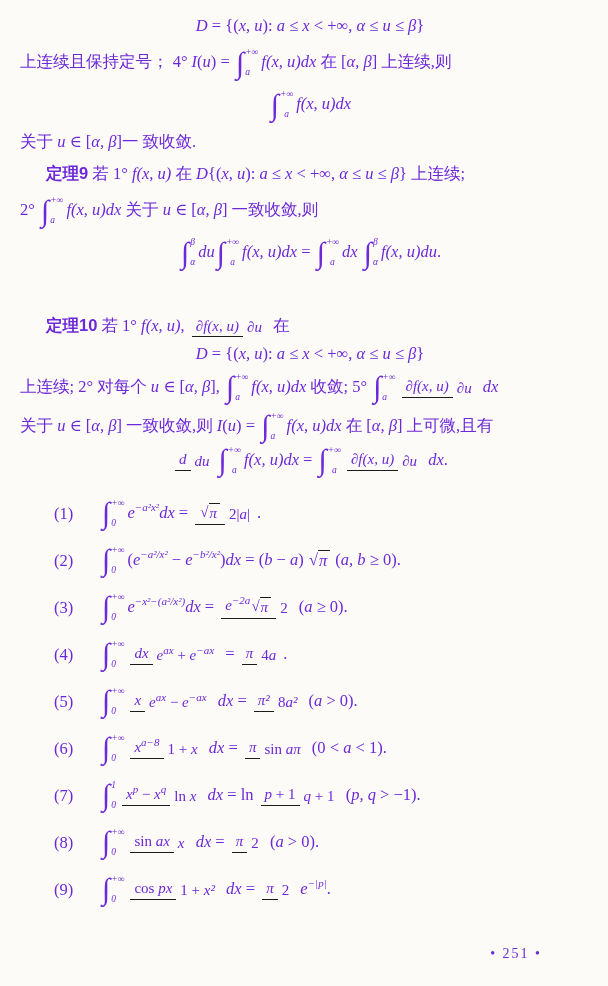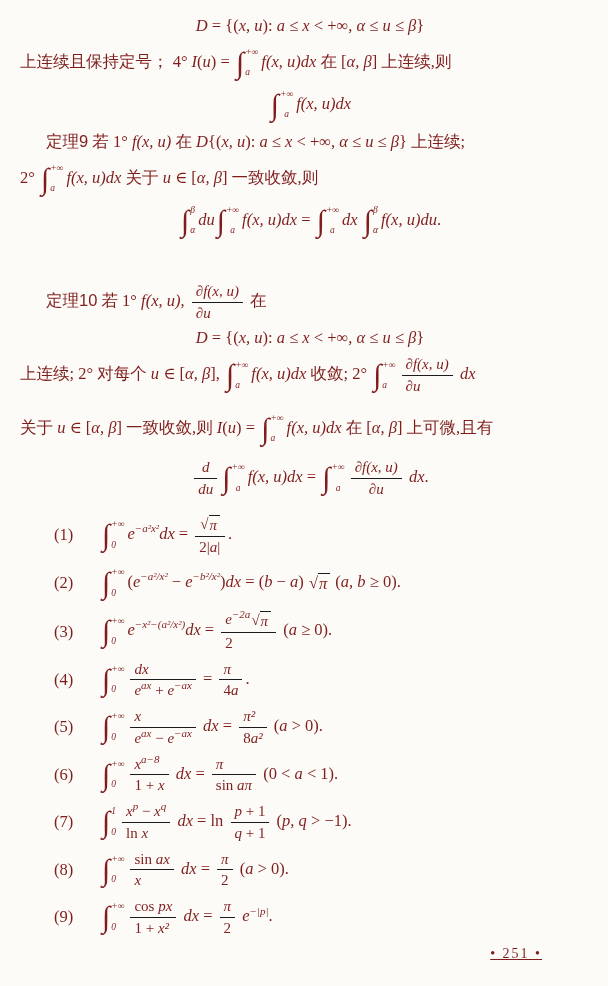--- a/index.html
+++ b/index.html
@@ -1,45 +1,45 @@
 <!DOCTYPE html>
 <html><head>
 <meta charset="utf-8">
 <style>
   * { box-sizing: border-box; margin: 0; padding: 0; }
   html,body { background:#9a9a9a; }
   body { font-family:"Liberation Serif","DejaVu Serif",serif; }
   .page {
     width:608px; height:986px; margin:0 auto; position:relative;
-    background:#fcfbf7; color:#7f1d1d; overflow:hidden;
+    background:#fcfbf7; color:#6d28d9; overflow:hidden;
     padding:14px 8px 8px 20px;
   }
   .mline { font-size:16.5px; line-height:1.45; margin-bottom:8px; }
   .center { text-align:center; }
   .indent { padding-left:26px; }
   .mi { font-style:italic; }
-  .mb { font-weight:normal; font-family:"Liberation Sans","DejaVu Sans",sans-serif;text-align:center; }
+  .mb { font-weight:bold; font-family:"Liberation Sans","DejaVu Sans",sans-serif;text-align:center; }
   sup { font-size:11px; line-height:0; }
   .int { display:inline-flex; align-items:center; vertical-align:middle; margin:0 3px 0 2px; }
   .isym { font-size:30px; line-height:0.95; }
   .ilim { display:inline-flex; flex-direction:column; justify-content:space-between;
           height:34px; font-size:9.5px; line-height:1; margin-left:1px; padding:2px 0; font-style:italic; }
-  .frac { display:inline-flex; flex-direction:column; 
+  .frac { display:inline-flex; flex-direction:row; align-items:center;
           vertical-align:middle; margin:0 3px; font-size:15px; line-height:1.25; }
   .fn { padding:0 4px 1px; border-bottom:1.4px solid #1b1b1b; white-space:nowrap; }
   .fd { padding:1px 4px 0; white-space:nowrap; }
   .sqrt { display:inline-flex; align-items:stretch; vertical-align:middle; margin:0 1px; }
   .rad { font-style:normal; }
   .radi { border-top:1.2px solid #1b1b1b; padding:0 3px 0 1px; font-style:italic; }
   .heading { font-size:21px; font-weight:normal; margin:14px 0 18px 0; letter-spacing:0.5px; }
   .flist { padding-left:34px; }
   .fline { margin-bottom:7px; font-size:16.5px; min-height:40px; display:flex; align-items:center; }
   .flabel { width:46px; flex:none; }
   .fmath { white-space:nowrap; }
-  .footer { position:absolute; right:66px; bottom:24px; font-size:14px; letter-spacing:2px;text-decoration:underline; }
+  .footer { position:absolute; right:66px; bottom:24px; font-size:14px; letter-spacing:2px; }
 </style>
 </head>
 <body>
 
 <div class="page">
 
   <div class="mline center"><span class="mi">D</span><span> = {(</span><span class="mi">x</span><span>, </span><span class="mi">u</span><span>): </span><span class="mi">a</span><span> ≤ </span><span class="mi">x</span><span> &lt; +∞, </span><span class="mi">α</span><span> ≤ </span><span class="mi">u</span><span> ≤ </span><span class="mi">β</span><span>}</span></div>
   <div class="mline"><span>上连续且保持定号；  4° </span><span class="mi">I</span><span>(</span><span class="mi">u</span><span>) = </span><span class="int">
         <span class="isym">∫</span>
         <span class="ilim">
@@ -47,20 +47,21 @@
           <span class="ilo">a</span>
         </span>
       </span><span class="mi">f(x, u)dx</span><span> 在 [</span><span class="mi">α, β</span><span>] 上连续,则</span></div>
   <div class="mline center"><span class="int">
         <span class="isym">∫</span>
         <span class="ilim">
           <span class="ihi">+∞</span>
           <span class="ilo">a</span>
         </span>
       </span><span class="mi">f(x, u)dx</span></div>
+  <div class="mline"><span>关于 </span><span class="mi">u</span><span> ∈ [</span><span class="mi">α, β</span><span>]一 致收敛.</span></div>
   <div class="mline indent"><span class="mb">定理9</span><span>  若 1° </span><span class="mi">f(x, u)</span><span> 在 </span><span class="mi">D</span><span>{(</span><span class="mi">x, u</span><span>): </span><span class="mi">a</span><span> ≤ </span><span class="mi">x</span><span> &lt; +∞, </span><span class="mi">α</span><span> ≤ </span><span class="mi">u</span><span> ≤ </span><span class="mi">β</span><span>} 上连续;</span></div>
   <div class="mline"><span>2° </span><span class="int">
         <span class="isym">∫</span>
         <span class="ilim">
           <span class="ihi">+∞</span>
           <span class="ilo">a</span>
         </span>
       </span><span class="mi">f(x, u)dx</span><span> 关于 </span><span class="mi">u</span><span> ∈ [</span><span class="mi">α, β</span><span>] 一致收敛,则</span></div>
   <div class="mline center" style="margin-bottom:14px;"><span class="int">
         <span class="isym">∫</span>
@@ -85,37 +86,37 @@
         <span class="ilim">
           <span class="ihi">β</span>
           <span class="ilo">α</span>
         </span>
       </span><span class="mi">f(x, u)du</span><span>.</span></div>
   <div class="mline indent" style="margin-bottom:4px;margin-top:44px;"><span class="mb">定理10</span><span>  若 1° </span><span class="mi">f(x, u)</span><span>, </span><span class="frac">
         <span class="fn"><span class="mi">∂f(x, u)</span></span>
         <span class="fd"><span class="mi">∂u</span></span>
       </span><span>  在</span></div>
   <div class="mline center" style="margin-bottom:5px;"><span class="mi">D</span><span> = {(</span><span class="mi">x, u</span><span>): </span><span class="mi">a</span><span> ≤ </span><span class="mi">x</span><span> &lt; +∞, </span><span class="mi">α</span><span> ≤ </span><span class="mi">u</span><span> ≤ </span><span class="mi">β</span><span>}</span></div>
-  <div class="mline" style="margin-bottom:16px;"><span>上连续;  2° 对每个 </span><span class="mi">u</span><span> ∈ [</span><span class="mi">α, β</span><span>], </span><span class="int">
-        <span class="isym">∫</span>
-        <span class="ilim">
-          <span class="ihi">+∞</span>
-          <span class="ilo">a</span>
-        </span>
-      </span><span class="mi">f(x, u)dx</span><span> 收敛;  2° </span><span class="int">
+  <div class="mline" style="margin-bottom:5px;"><span>上连续;  2° 对每个 </span><span class="mi">u</span><span> ∈ [</span><span class="mi">α, β</span><span>], </span><span class="int">
+        <span class="isym">∫</span>
+        <span class="ilim">
+          <span class="ihi">+∞</span>
+          <span class="ilo">a</span>
+        </span>
+      </span><span class="mi">f(x, u)dx</span><span> 收敛;  5° </span><span class="int">
         <span class="isym">∫</span>
         <span class="ilim">
           <span class="ihi">+∞</span>
           <span class="ilo">a</span>
         </span>
       </span><span class="frac">
         <span class="fn"><span class="mi">∂f(x, u)</span></span>
         <span class="fd"><span class="mi">∂u</span></span>
       </span><span class="mi"> dx</span></div>
-  <div class="mline" style="margin-bottom:12px;"><span>关于 </span><span class="mi">u</span><span> ∈ [</span><span class="mi">α, β</span><span>] 一致收敛,则 </span><span class="mi">I</span><span>(</span><span class="mi">u</span><span>) = </span><span class="int">
+  <div class="mline" style="margin-bottom:0;"><span>关于 </span><span class="mi">u</span><span> ∈ [</span><span class="mi">α, β</span><span>] 一致收敛,则 </span><span class="mi">I</span><span>(</span><span class="mi">u</span><span>) = </span><span class="int">
         <span class="isym">∫</span>
         <span class="ilim">
           <span class="ihi">+∞</span>
           <span class="ilo">a</span>
         </span>
       </span><span class="mi">f(x, u)dx</span><span> 在 [</span><span class="mi">α, β</span><span>] 上可微,且有</span></div>
   <div class="mline center" style="margin-bottom:16px;"><span class="frac">
         <span class="fn"><span class="mi">d</span></span>
         <span class="fd"><span class="mi">du</span></span>
       </span><span class="int">

